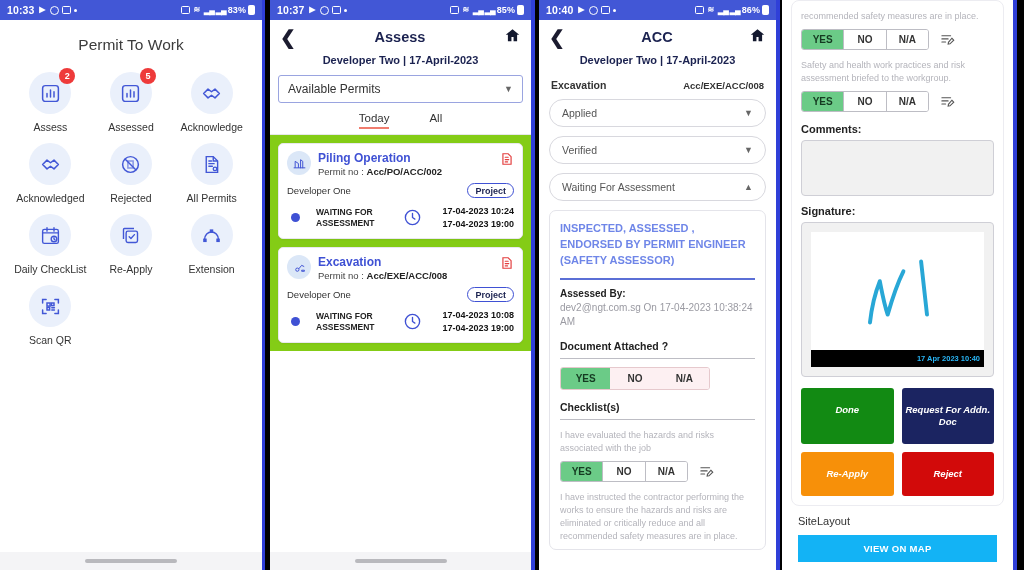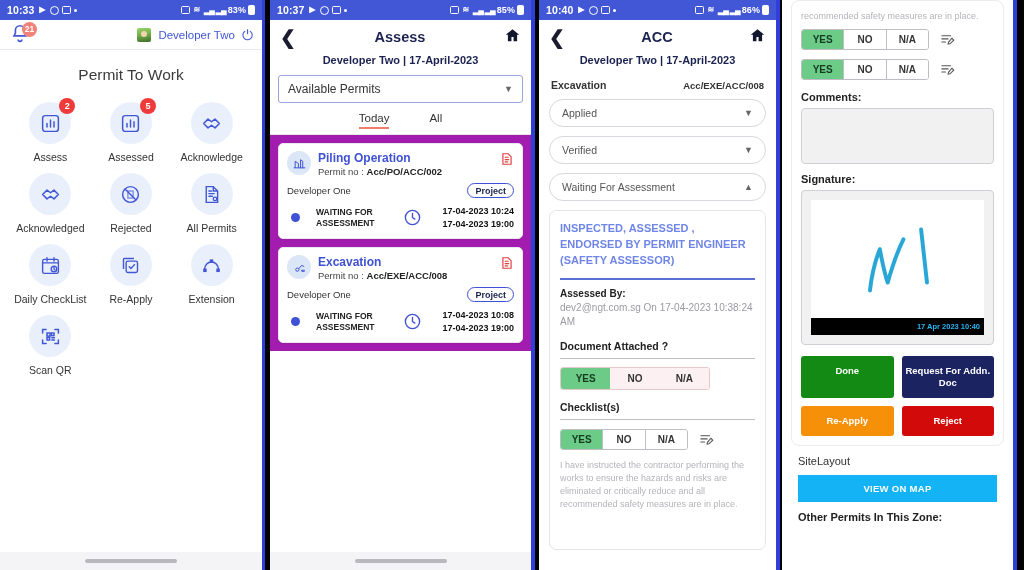--- a/index.html
+++ b/index.html
@@ -82,21 +82,21 @@
   .select-box {
     margin: 0 8px; height:28px; border:1px solid #9aa4e0; border-radius:3px;
     display:flex; align-items:center; justify-content:space-between;
     padding:0 9px; font-size:12px; color:#333; background:#fff;
   }
   .caret { font-size:9px; color:#666; }
   .tabs { display:flex; justify-content:center; gap:40px; padding:9px 11px 0; }
   .tab { font-size:11.5px; color:#333; padding-bottom:3px; }
   .tab.active { border-bottom:2px solid #f07c6e; }
   .tabs-rule { border-bottom:1px solid #e7e7ea; margin-top:5px; }
-  .list { padding:8px; display:flex; flex-direction:column; gap:8px; background:#a21caf; }
+  .list { padding:8px; display:flex; flex-direction:column; gap:8px; background:#84cc16; }
   .card {
     border:1px solid #e8e8ee; border-radius:5px; background:#fff;
     padding:7px 8px 8px; box-shadow:0 1px 2px rgba(0,0,0,.06);
   }
   .card-head { display:flex; align-items:flex-start; gap:7px; }
   .card-ic { width:24px;height:24px;border-radius:50%;background:#dbe7f7;
              display:flex;align-items:center;justify-content:center;flex:0 0 auto;}
   .card-ic svg { width:13px;height:13px; }
   .card-head-txt { flex:1; }
   .card-title { color:#3f51d4; font-size:12px; font-weight:700; }
@@ -150,21 +150,21 @@
   .p4-card { background:#fff; border:1px solid #ececf1; border-radius:8px; margin:0 9px; padding:0 9px 9px; }
   .lbl-bold { font-size:11px; font-weight:700; color:#222; }
   .comment-box { height:56px; border:1px solid #cfcfd6; border-radius:4px; background:#f1f1f1; margin-top:5px; }
   .sig-box { border:1px solid #cfcfd6; border-radius:4px; background:#f1f1f1; margin-top:5px; padding:9px; }
   .sig-canvas { background:#fff; height:135px; position:relative; overflow:hidden; }
   .sig-stamp { position:absolute; left:0; right:0; bottom:0; height:17px; background:#000;
                color:#29b6f6; font-size:7.5px; font-weight:700; display:flex;
                align-items:center; justify-content:flex-end; padding-right:4px; }
   .btn-grid { display:grid; grid-template-columns:1fr 1fr; gap:8px; margin-top:11px; }
   .abtn { border-radius:3px; color:#fff; font-size:9.5px; font-weight:700; text-align:center;
-          padding:9px 2px; line-height:1.25; }
+          padding:16px 2px; line-height:1.25;font-style:italic; }
   .b-done { background:#128a13; }
   .b-addn { background:#1b2461; }
   .b-reapply { background:#f79009; }
   .b-reject { background:#d20a0a; }
   .p4-foot { padding: 9px 16px 0; }
   .site-lbl { font-size:11px; color:#333; }
   .view-map { background:#13b3f5; color:#fff; text-align:center; font-size:9.5px; font-weight:700;
               padding:8px 0; margin-top:8px; letter-spacing:.3px; }
   .other-lbl { font-size:11px; font-weight:700; color:#222; margin-top:9px; }
 
@@ -189,34 +189,20 @@
       <div class="sb-right">
         <span class="sb-sq"></span>
         <span class="sb-ic">≋</span>
         <span class="sig-bars">▂▄</span>
         <span class="sig-bars">▂▄</span>
         <span>83%</span>
         <span class="batt"></span>
       </div>
     </div>
 
-    <div class="p1-top">
-      <div class="bell-wrap">
-        <svg viewBox="0 0 24 24" width="22" height="22" fill="none" stroke="#4257d6" stroke-width="1.8">
-          <path d="M12 3a5 5 0 0 0-5 5v3l-1.5 3h13L17 11V8a5 5 0 0 0-5-5z"></path>
-          <path d="M10 18a2 2 0 0 0 4 0"></path>
-        </svg>
-        <span class="badge-bell">21</span>
-      </div>
-      <div class="p1-user">
-        <span class="avatar-img"></span>
-        <span class="user-name">Developer Two</span>
-        <span class="power-ic">⏻</span>
-      </div>
-    </div>
 
     <div class="p1-title">Permit To Work</div>
 
     <div class="grid">
 
       <div class="tile">
         <div class="tile-ic-wrap">
           <div class="tile-ic">
             <svg viewBox="0 0 24 24" fill="none" stroke="#4257d6" stroke-width="1.7">
                 <rect x="3" y="3" width="18" height="18" rx="3"></rect>
@@ -521,20 +507,21 @@
         <div class="thin-rule"></div>
         <div class="ynagrp">
           <div class="yn yes">YES</div>
           <div class="yn">NO</div>
           <div class="yn">N/A</div>
         </div>
         <div class="ac-q">Checklist(s)</div>
         <div class="thin-rule"></div>
 
         <div class="chk-item">
+          <div class="chk-q">I have evaluated the hazards and risks associated with the job</div>
           <div class="chk-row">
             <div class="ynagrp sm">
               <div class="yn yes">YES</div>
               <div class="yn">NO</div>
               <div class="yn">N/A</div>
             </div>
             <svg class="pen-ic" viewBox="0 0 24 24" fill="none" stroke="#555" stroke-width="1.7" stroke-linecap="round">
                 <path d="M3 6h14M3 11h10M3 16h6"></path>
                 <path d="M19 10l3 3-6 6-3 .5.5-3z"></path>
               </svg>
@@ -560,20 +547,21 @@
               <div class="yn">N/A</div>
             </div>
             <svg class="pen-ic" viewBox="0 0 24 24" fill="none" stroke="#555" stroke-width="1.7" stroke-linecap="round">
                 <path d="M3 6h14M3 11h10M3 16h6"></path>
                 <path d="M19 10l3 3-6 6-3 .5.5-3z"></path>
               </svg>
           </div>
         </div>
 
         <div class="chk-item">
+          <div class="chk-q">Safety and health work practices and risk assessment briefed to the workgroup.</div>
           <div class="chk-row">
             <div class="ynagrp sm">
               <div class="yn yes">YES</div>
               <div class="yn">NO</div>
               <div class="yn">N/A</div>
             </div>
             <svg class="pen-ic" viewBox="0 0 24 24" fill="none" stroke="#555" stroke-width="1.7" stroke-linecap="round">
                 <path d="M3 6h14M3 11h10M3 16h6"></path>
                 <path d="M19 10l3 3-6 6-3 .5.5-3z"></path>
               </svg>

